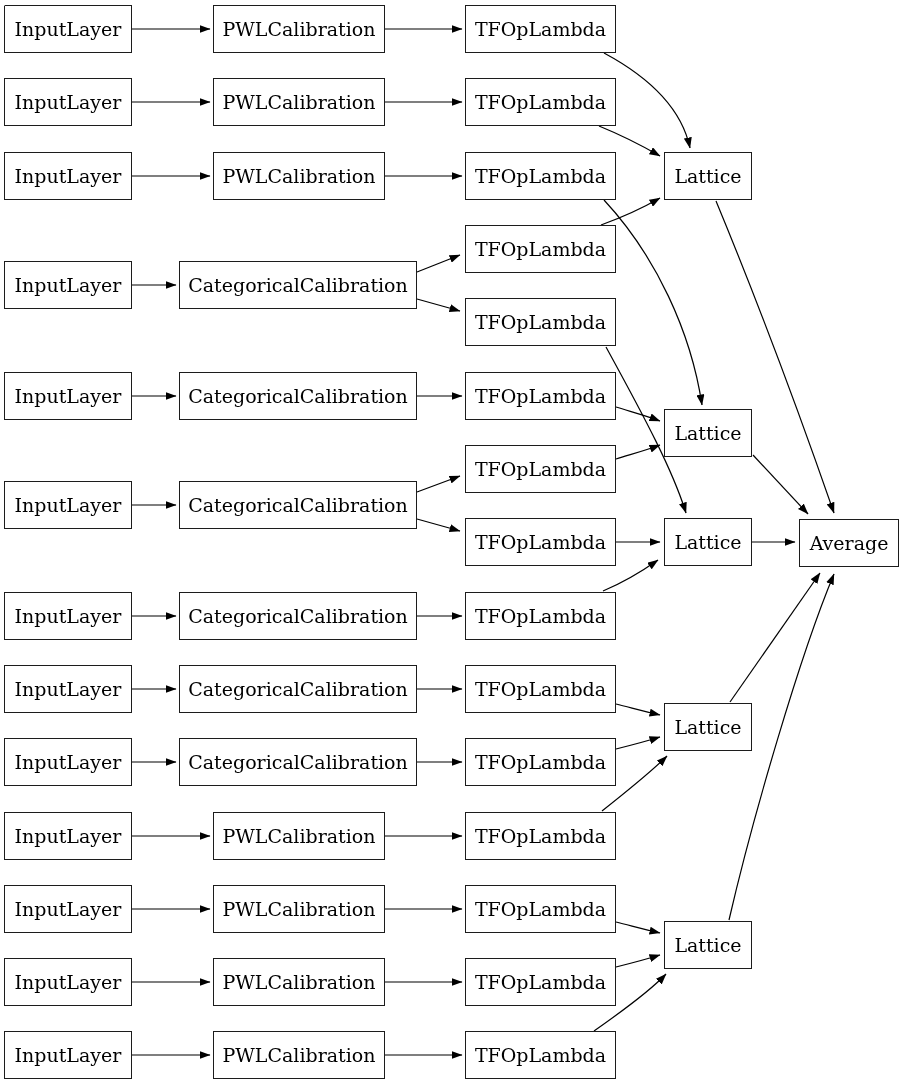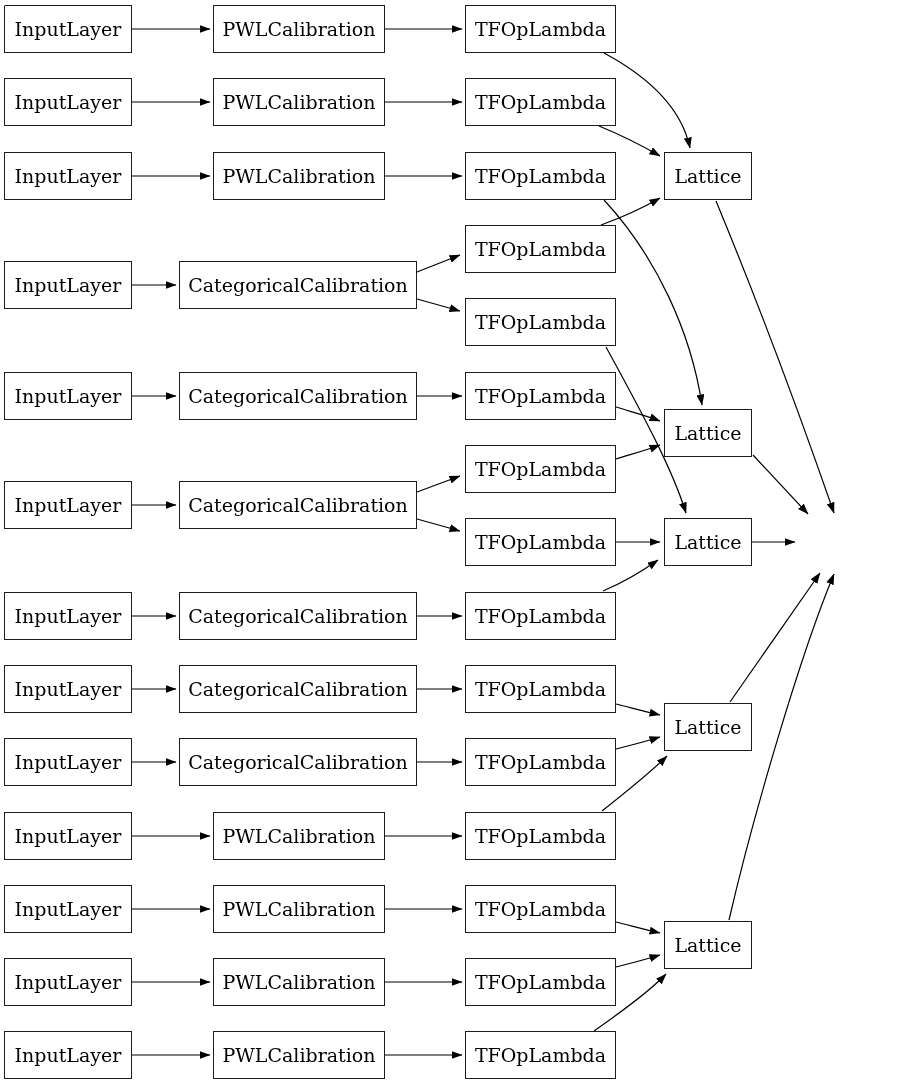--- a/index.html
+++ b/index.html
@@ -133,14 +133,15 @@
   <div class="node" style="left:465px;top:885px;width:151px">TFOpLambda</div>
   <div class="node" style="left:465px;top:958px;width:151px">TFOpLambda</div>
   <div class="node" style="left:465px;top:1031px;width:151px">TFOpLambda</div>
 
   <div class="node" style="left:664px;top:152px;width:88px">Lattice</div>
   <div class="node" style="left:664px;top:409px;width:88px">Lattice</div>
   <div class="node" style="left:664px;top:518px;width:88px">Lattice</div>
   <div class="node" style="left:664px;top:703px;width:88px">Lattice</div>
   <div class="node" style="left:664px;top:921px;width:88px">Lattice</div>
 
+  <div class="node" style="left:799px;top:519px;width:100px">Average</div>
 
 </div>
 
 </body></html>

